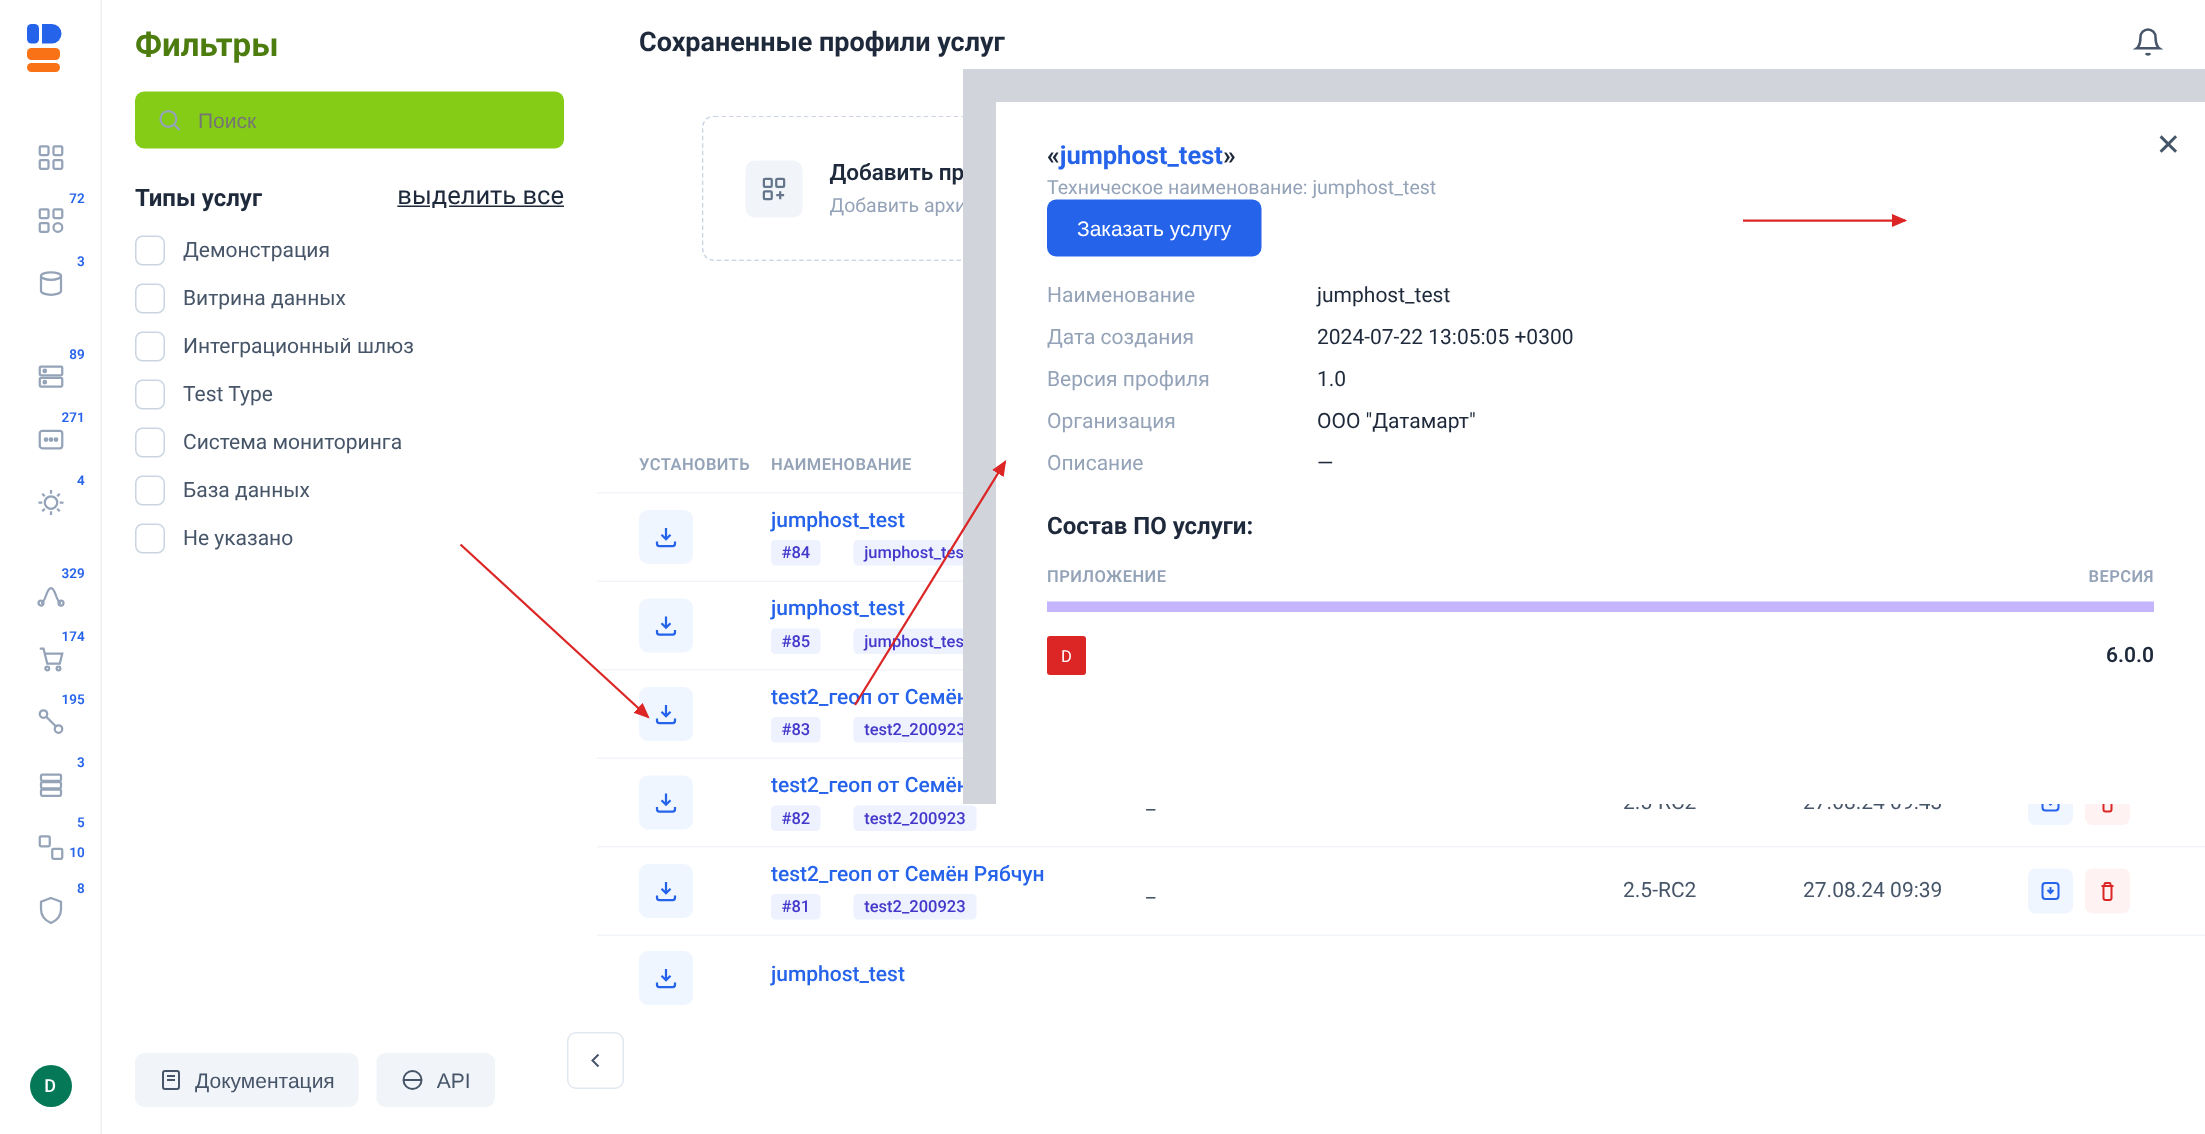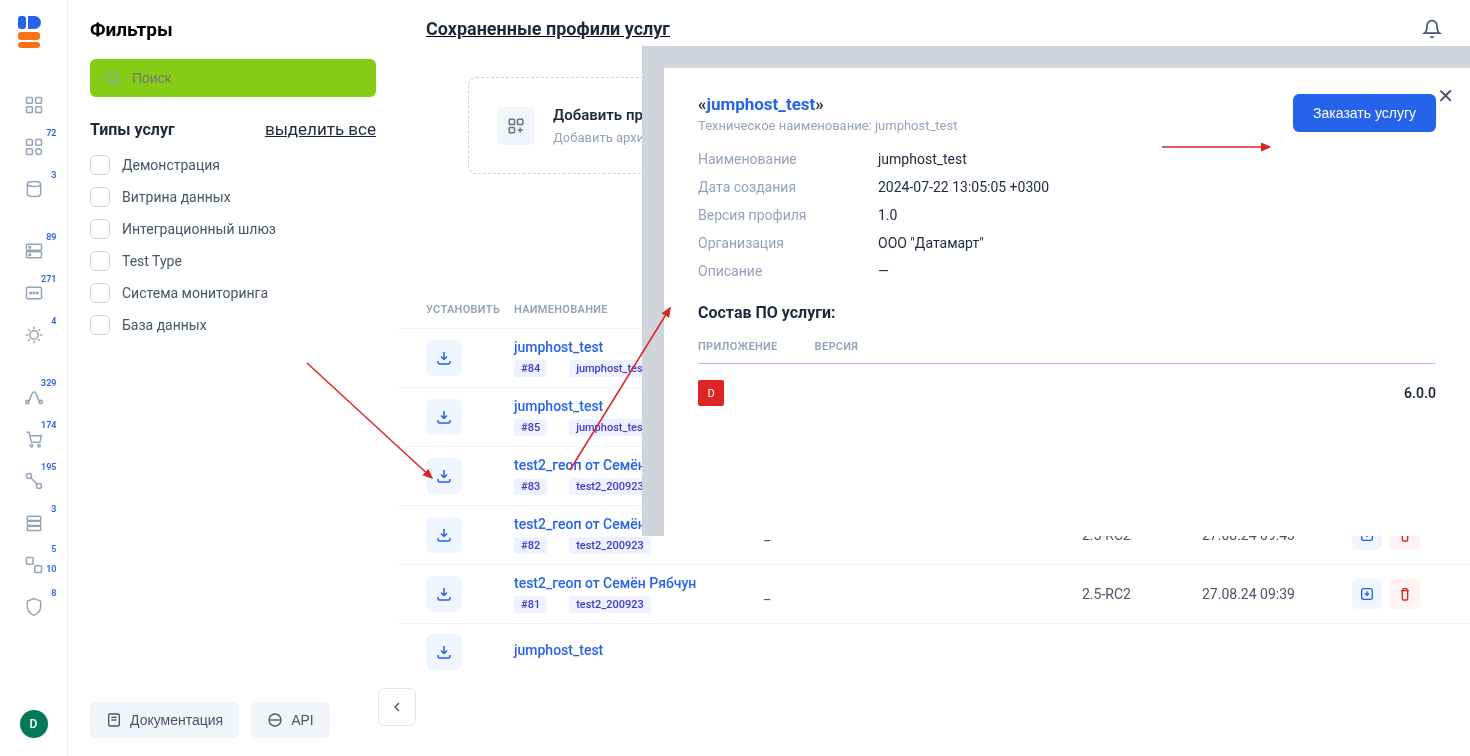--- a/index.html
+++ b/index.html
@@ -11,35 +11,35 @@
 .lb1 { width: 8px; height: 13px; background: #2563eb; top: 0; left: 0; }
 .lb2 { width: 13px; height: 13px; background: #2563eb; border-radius: 0 7px 7px 0; top: 0; left: 10px; }
 .lb3 { width: 22px; height: 8px; background: #f97316; top: 16px; left: 0; }
 .lb4 { width: 22px; height: 6px; background: #f97316; top: 26px; left: 0; }
 .nav-item { width: 40px; height: 34px; display: flex; align-items: center; justify-content: center; position: relative; margin-bottom: 8px; }
 .nav-icon { width: 20px; height: 20px; color: #94a3b8; }
 .badge { position: absolute; top: -2px; right: -3px; font-size: 9px; color: #2563eb; font-weight: 600; }
 .nav-sep { height: 20px; }
 .avatar { width: 28px; height: 28px; border-radius: 50%; background: #047857; color: #fff; display: flex; align-items: center; justify-content: center; font-size: 12px; font-weight: 500; margin-top: auto; margin-bottom: 18px; }
 .filters { width: 330px; background: #fff; padding: 18px 22px; display: flex; flex-direction: column; }
-.filters-title { font-size: 19px; font-weight: 700; color: #000000; margin-bottom: 18px; }
+.filters-title { font-size: 22px; font-weight: 700; color: #4d7c0f; margin-bottom: 18px; }
 .search-wrap { background: #84cc16; border-radius: 6px; display: flex; align-items: center; padding: 10px 14px; margin-bottom: 22px; }
 .search-icon { width: 18px; height: 18px; color: #94a3b8; margin-right: 10px; }
 .search-input { border: none; background: transparent; outline: none; font-size: 14px; color: #475569; flex: 1; }
 .types-head { display: flex; justify-content: space-between; align-items: center; margin-bottom: 16px; gap: 32px; }
 .types-title { font-size: 16px; font-weight: 700; color: #1e293b; }
 .select-all { font-size: 17px; color: #1e293b; text-decoration: underline; cursor: pointer; }
 .chk-row { display: flex; align-items: center; margin-bottom: 12px; }
 .chk { width: 20px; height: 20px; border: 1.5px solid #cbd5e1; border-radius: 5px; margin-right: 12px; }
 .chk-label { font-size: 14px; color: #475569; }
 .bottom-btns { margin-top: auto; display: flex; gap: 12px; }
 .doc-btn { background: #f1f5f9; border: none; border-radius: 6px; padding: 10px 16px; font-size: 14px; color: #475569; display: flex; align-items: center; gap: 8px; cursor: pointer; }
 .collapse-btn { position: absolute; left: 378px; bottom: 30px; width: 38px; height: 38px; background: #fff; border: 1px solid #e2e8f0; border-radius: 6px; display: flex; align-items: center; justify-content: center; color: #475569; cursor: pointer; }
 .main { flex: 1; background: #fff; display: flex; flex-direction: column; }
-.main-head { display: flex; justify-content: space-between; align-items: flex-end; padding: 18px 28px; text-decoration: underline; }
+.main-head { display: flex; justify-content: space-between; align-items: flex-start; padding: 18px 28px; }
 .main-title { font-size: 18px; font-weight: 700; color: #1e293b; }
 .bell { width: 20px; height: 20px; color: #475569; }
 .add-card { margin: 20px 70px 14px 70px; border: 1.5px dashed #cbd5e1; border-radius: 8px; padding: 28px; display: flex; align-items: center; gap: 18px; }
 .add-icon-box { width: 38px; height: 38px; background: #f1f5f9; border-radius: 6px; display: flex; align-items: center; justify-content: center; color: #64748b; }
 .add-texts { display: flex; flex-direction: column; gap: 6px; }
 .add-title { font-size: 15px; font-weight: 600; color: #1e293b; }
 .add-sub { font-size: 13px; color: #94a3b8; }
 .info-link { text-align: center; font-size: 13px; color: #94a3b8; margin-bottom: 100px; }
 .table-head { display: flex; padding: 0 28px 12px 28px; font-size: 11px; font-weight: 600; color: #94a3b8; letter-spacing: 0.3px; }
 .col-install { width: 88px; }
@@ -56,31 +56,31 @@
 .row-desc { font-size: 14px; color: #475569; }
 .row-ver { font-size: 14px; color: #475569; }
 .row-date { font-size: 14px; color: #475569; }
 .act-btns { display: flex; gap: 8px; }
 .act-btn { width: 30px; height: 30px; border-radius: 5px; display: flex; align-items: center; justify-content: center; cursor: pointer; }
 .act-dl { background: #eff6ff; color: #2563eb; }
 .act-del { background: #fef2f2; color: #dc2626; }
 .overlay { position: absolute; top: 46px; left: 642px; right: 0; height: 490px; background: #d1d5db; padding: 22px 0 0 22px; }
 .modal { background: #fff; height: 100%; padding: 26px 34px; position: relative; }
 .modal-close { position: absolute; top: 16px; right: 16px; font-size: 20px; color: #475569; cursor: pointer; }
-.modal-top { display: flex; justify-content: space-between; align-items: flex-start; margin-bottom: 18px; }
+.modal-top { display: flex; justify-content: space-between; align-items: flex-start; margin-bottom: 18px; flex-direction: column; }
 .modal-name { font-size: 17px; font-weight: 700; color: #1e293b; }
 .modal-name .link { color: #2563eb; }
 .modal-sub { font-size: 13px; color: #94a3b8; margin-top: 4px; }
 .order-btn { background: #2563eb; color: #fff; border: none; border-radius: 6px; padding: 11px 20px; font-size: 14px; font-weight: 500; cursor: pointer; }
 .details { display: flex; flex-direction: column; gap: 12px; margin-bottom: 24px; }
 .detail-row { display: flex; }
 .detail-label { width: 180px; font-size: 14px; color: #94a3b8; }
 .detail-value { font-size: 14px; color: #1e293b; }
 .po-title { font-size: 16px; font-weight: 700; color: #1e293b; margin-bottom: 18px; }
-.po-head { display: flex; font-size: 11px; font-weight: 600; color: #94a3b8; padding-bottom: 10px; border-bottom: 1px solid #c4b5fd; letter-spacing: 0.3px; gap: 37px; }
+.po-head { display: flex; justify-content: space-between; font-size: 11px; font-weight: 600; color: #94a3b8; padding-bottom: 10px; border-bottom: 7px solid #c4b5fd; letter-spacing: 0.3px; }
 .po-row { display: flex; justify-content: space-between; align-items: center; padding-top: 16px; }
 .po-left { display: flex; gap: 14px; align-items: center; }
 .po-icon { width: 26px; height: 26px; background: #dc2626; color: #fff; display: flex; align-items: center; justify-content: center; font-size: 11px; border-radius: 2px; }
 .po-name { font-size: 14px; font-weight: 600; color: #1e293b; }
 .po-sub { font-size: 13px; color: #94a3b8; }
 .po-ver { font-size: 14px; font-weight: 600; color: #1e293b; }
 .arrow { position: absolute; pointer-events: none; }
 .arrow svg { overflow: visible; }
 </style>
 </head>
@@ -226,20 +226,24 @@
           <div class="chk"></div>
           <div class="chk-label">Test Type</div>
         </div>
         <div class="chk-row">
           <div class="chk"></div>
           <div class="chk-label">Система мониторинга</div>
         </div>
         <div class="chk-row">
           <div class="chk"></div>
           <div class="chk-label">База данных</div>
+        </div>
+        <div class="chk-row">
+          <div class="chk"></div>
+          <div class="chk-label">Не указано</div>
         </div>
       </div>
     <div class="bottom-btns">
       <button class="doc-btn">
         <svg width="16" height="16" viewBox="0 0 24 24" fill="none" stroke="currentColor" stroke-width="2">
             <rect x="4" y="3" width="16" height="18" rx="2"></rect>
             <line x1="8" y1="8" x2="16" y2="8"></line>
             <line x1="8" y1="12" x2="16" y2="12"></line>
           </svg>
         <span>Документация</span>

